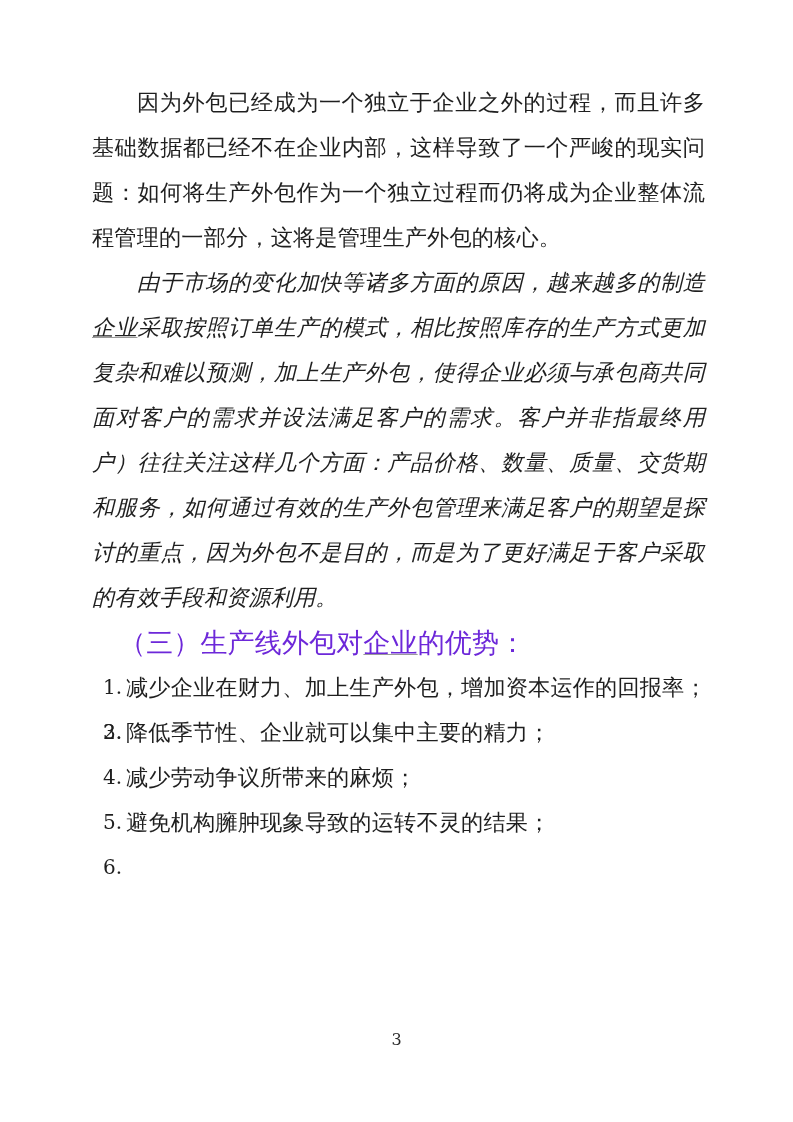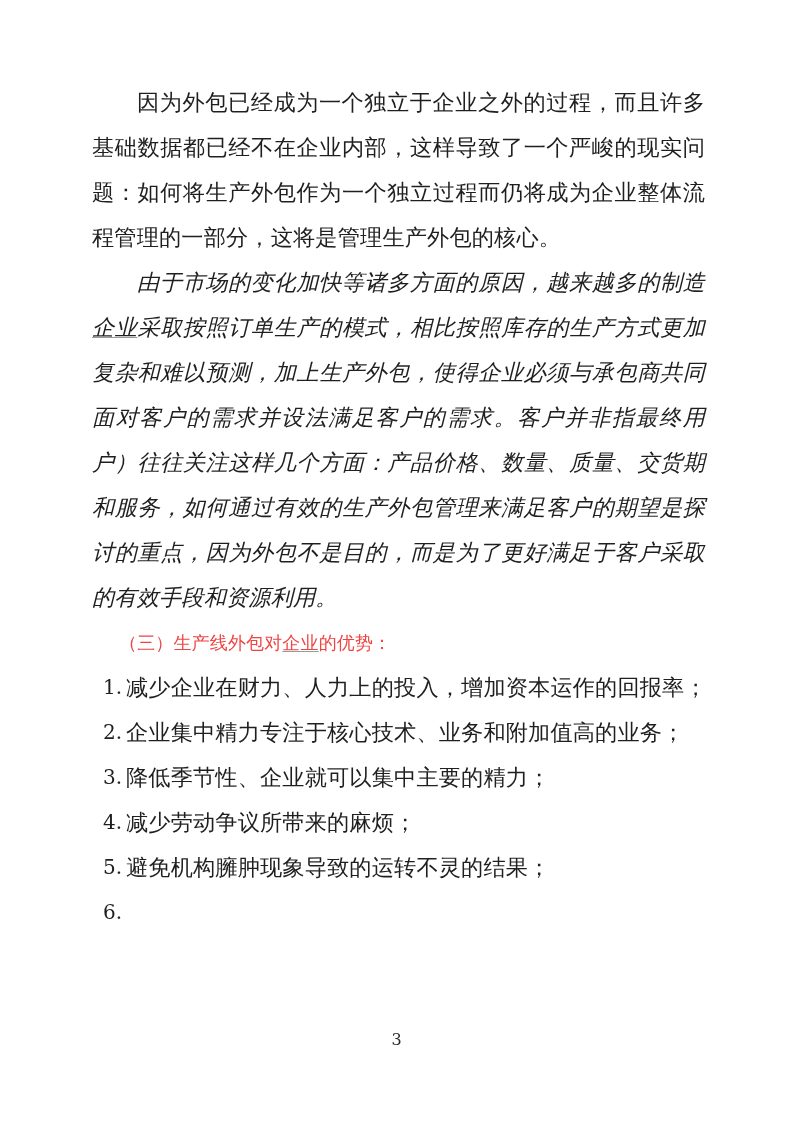--- a/index.html
+++ b/index.html
@@ -31,25 +31,25 @@
     margin: 0 0 0 0;
     color: #1f1f1f;
     text-indent: 45px;
     word-break: break-all;
   }
   .para + .para {
     margin-top: 0;
     font-style: italic;
   }
   .heading-line {
-    font-size: 18px;
+    font-size: 27px;
     line-height: 45px;
     text-indent: 27px;
     letter-spacing: 0.15px;
-    color: #ef4444;
+    color: #6d28d9;
     margin: 0;
   }
   .list {
     list-style: none;
     margin: 0;
     padding: 0;
   }
   .list-item {
     font-size: 22.2px;
     line-height: 45px;
@@ -91,22 +91,22 @@
   <div class="content">
 
     <p class="para">因为外包已经成为一个独立于企业之外的过程，而且许多基础数据都已经不在企业内部，这样导致了一个严峻的现实问题：如何将生产外包作为一个独立过程而仍将成为企业整体流程管理的一部分，这将是管理生产外包的核心。</p>
 
     <p class="para"><span>由于市场的变化加快等诸多方面的原因，越来越多的制造</span><span class="spellcheck">企业</span><span>采取按照订单生产的模式，相比按照库存的生产方式更加复杂和难以预测，加上生产外包，使得企业必须与承包商共同面对客户的需求并设法满足客户的需求。客户并非指最终用户）往往关注这样几个方面：产品价格、数量、质量、交货期和服务，如何通过有效的生产外包管理来满足客户的期望是探讨的重点，因为外包不是目的，而是为了更好满足于客户采取的有效手段和资源利用。</span></p>
 
 
     <p class="heading-line"><span>（三）生产线外包对</span><span class="spellcheck">企业</span><span>的优势：</span></p>
 
     <ol class="list">
-      <li class="list-item"><span class="num">1.</span><span>减少企业在财力、人力上的投入，增加资本运作的回报率；</span></li>
-      <li class="list-item"><span class="num">2.</span><span>企业集中精力专注于核心技术、业务和附加值高的业务；</span></li>
+      <li class="list-item"><span class="num">1.</span><span>减少企业在财力、加上生产外包，增加资本运作的回报率；</span></li>
+      <li class="list-item"><span class="num">2.</span></li>
       <li class="list-item"><span class="num">3.</span><span>降低季节性、企业就可以集中主要的精力；</span></li>
       <li class="list-item"><span class="num">4.</span><span>减少劳动争议所带来的麻烦；</span></li>
       <li class="list-item"><span class="num">5.</span><span>避免机构臃肿现象导致的运转不灵的结果；</span></li>
       <li class="list-item">
           <span class="num">6.</span>
         </li>
     </ol>
 
   </div>
 

